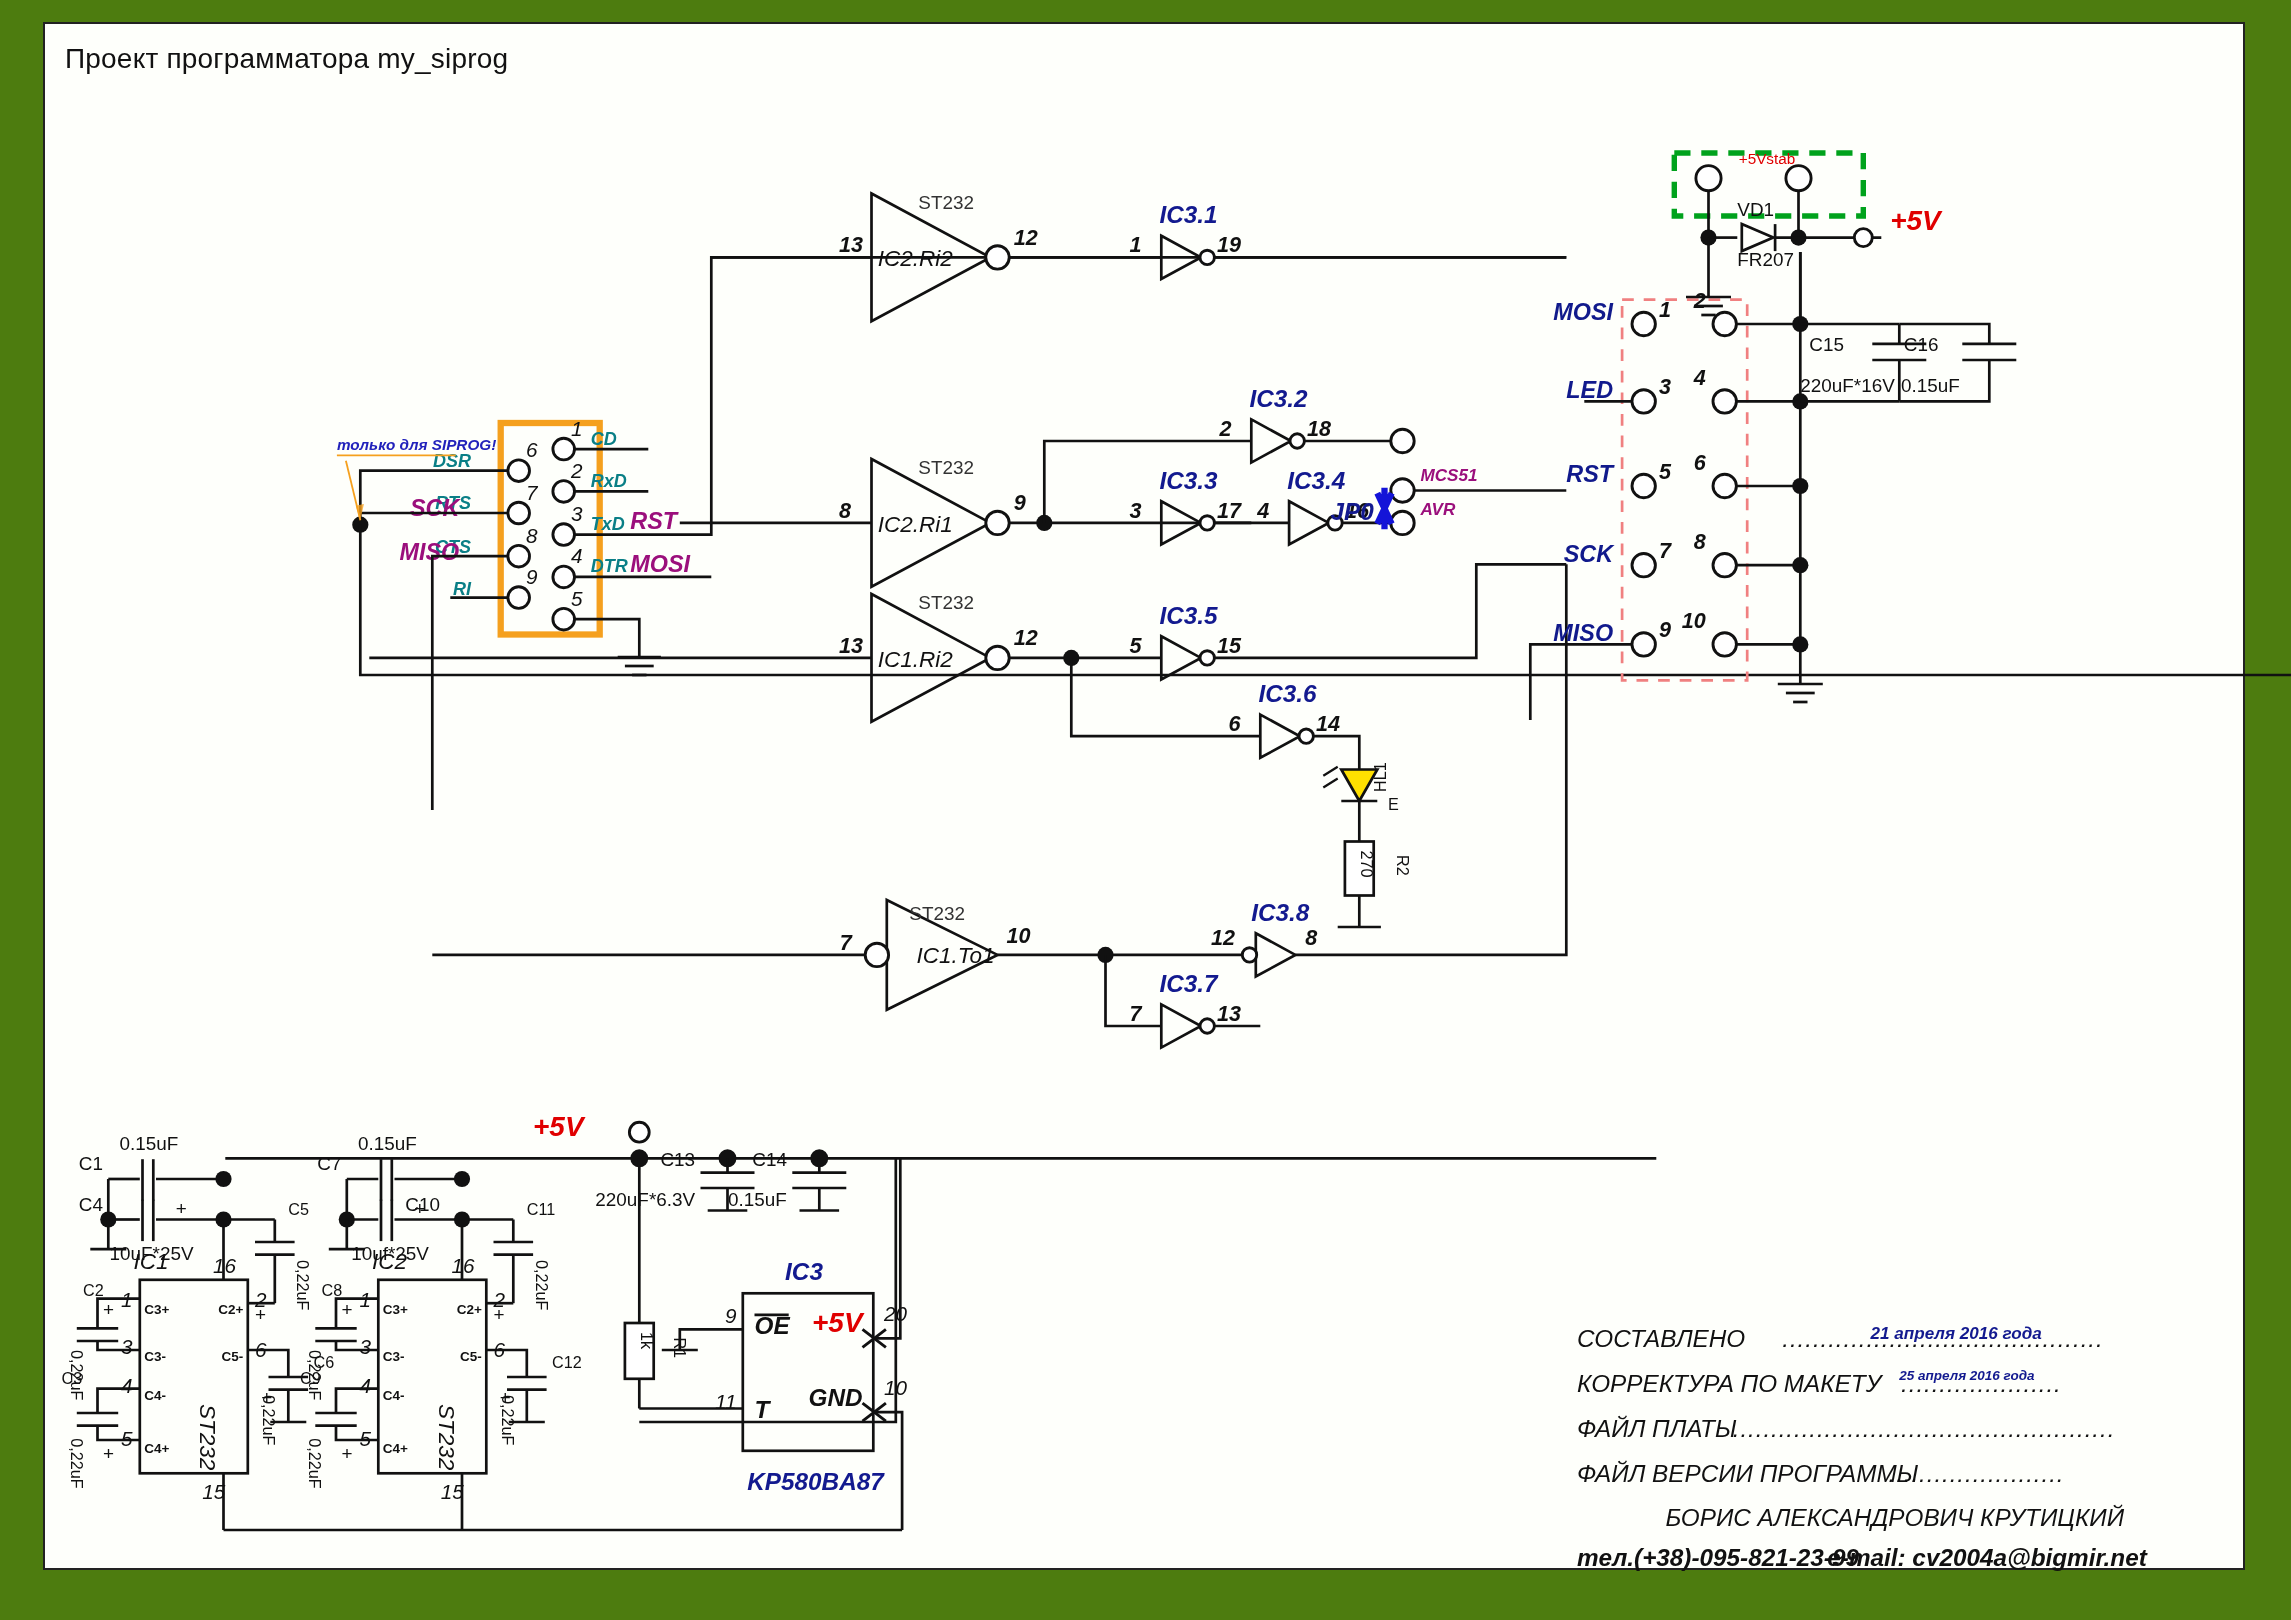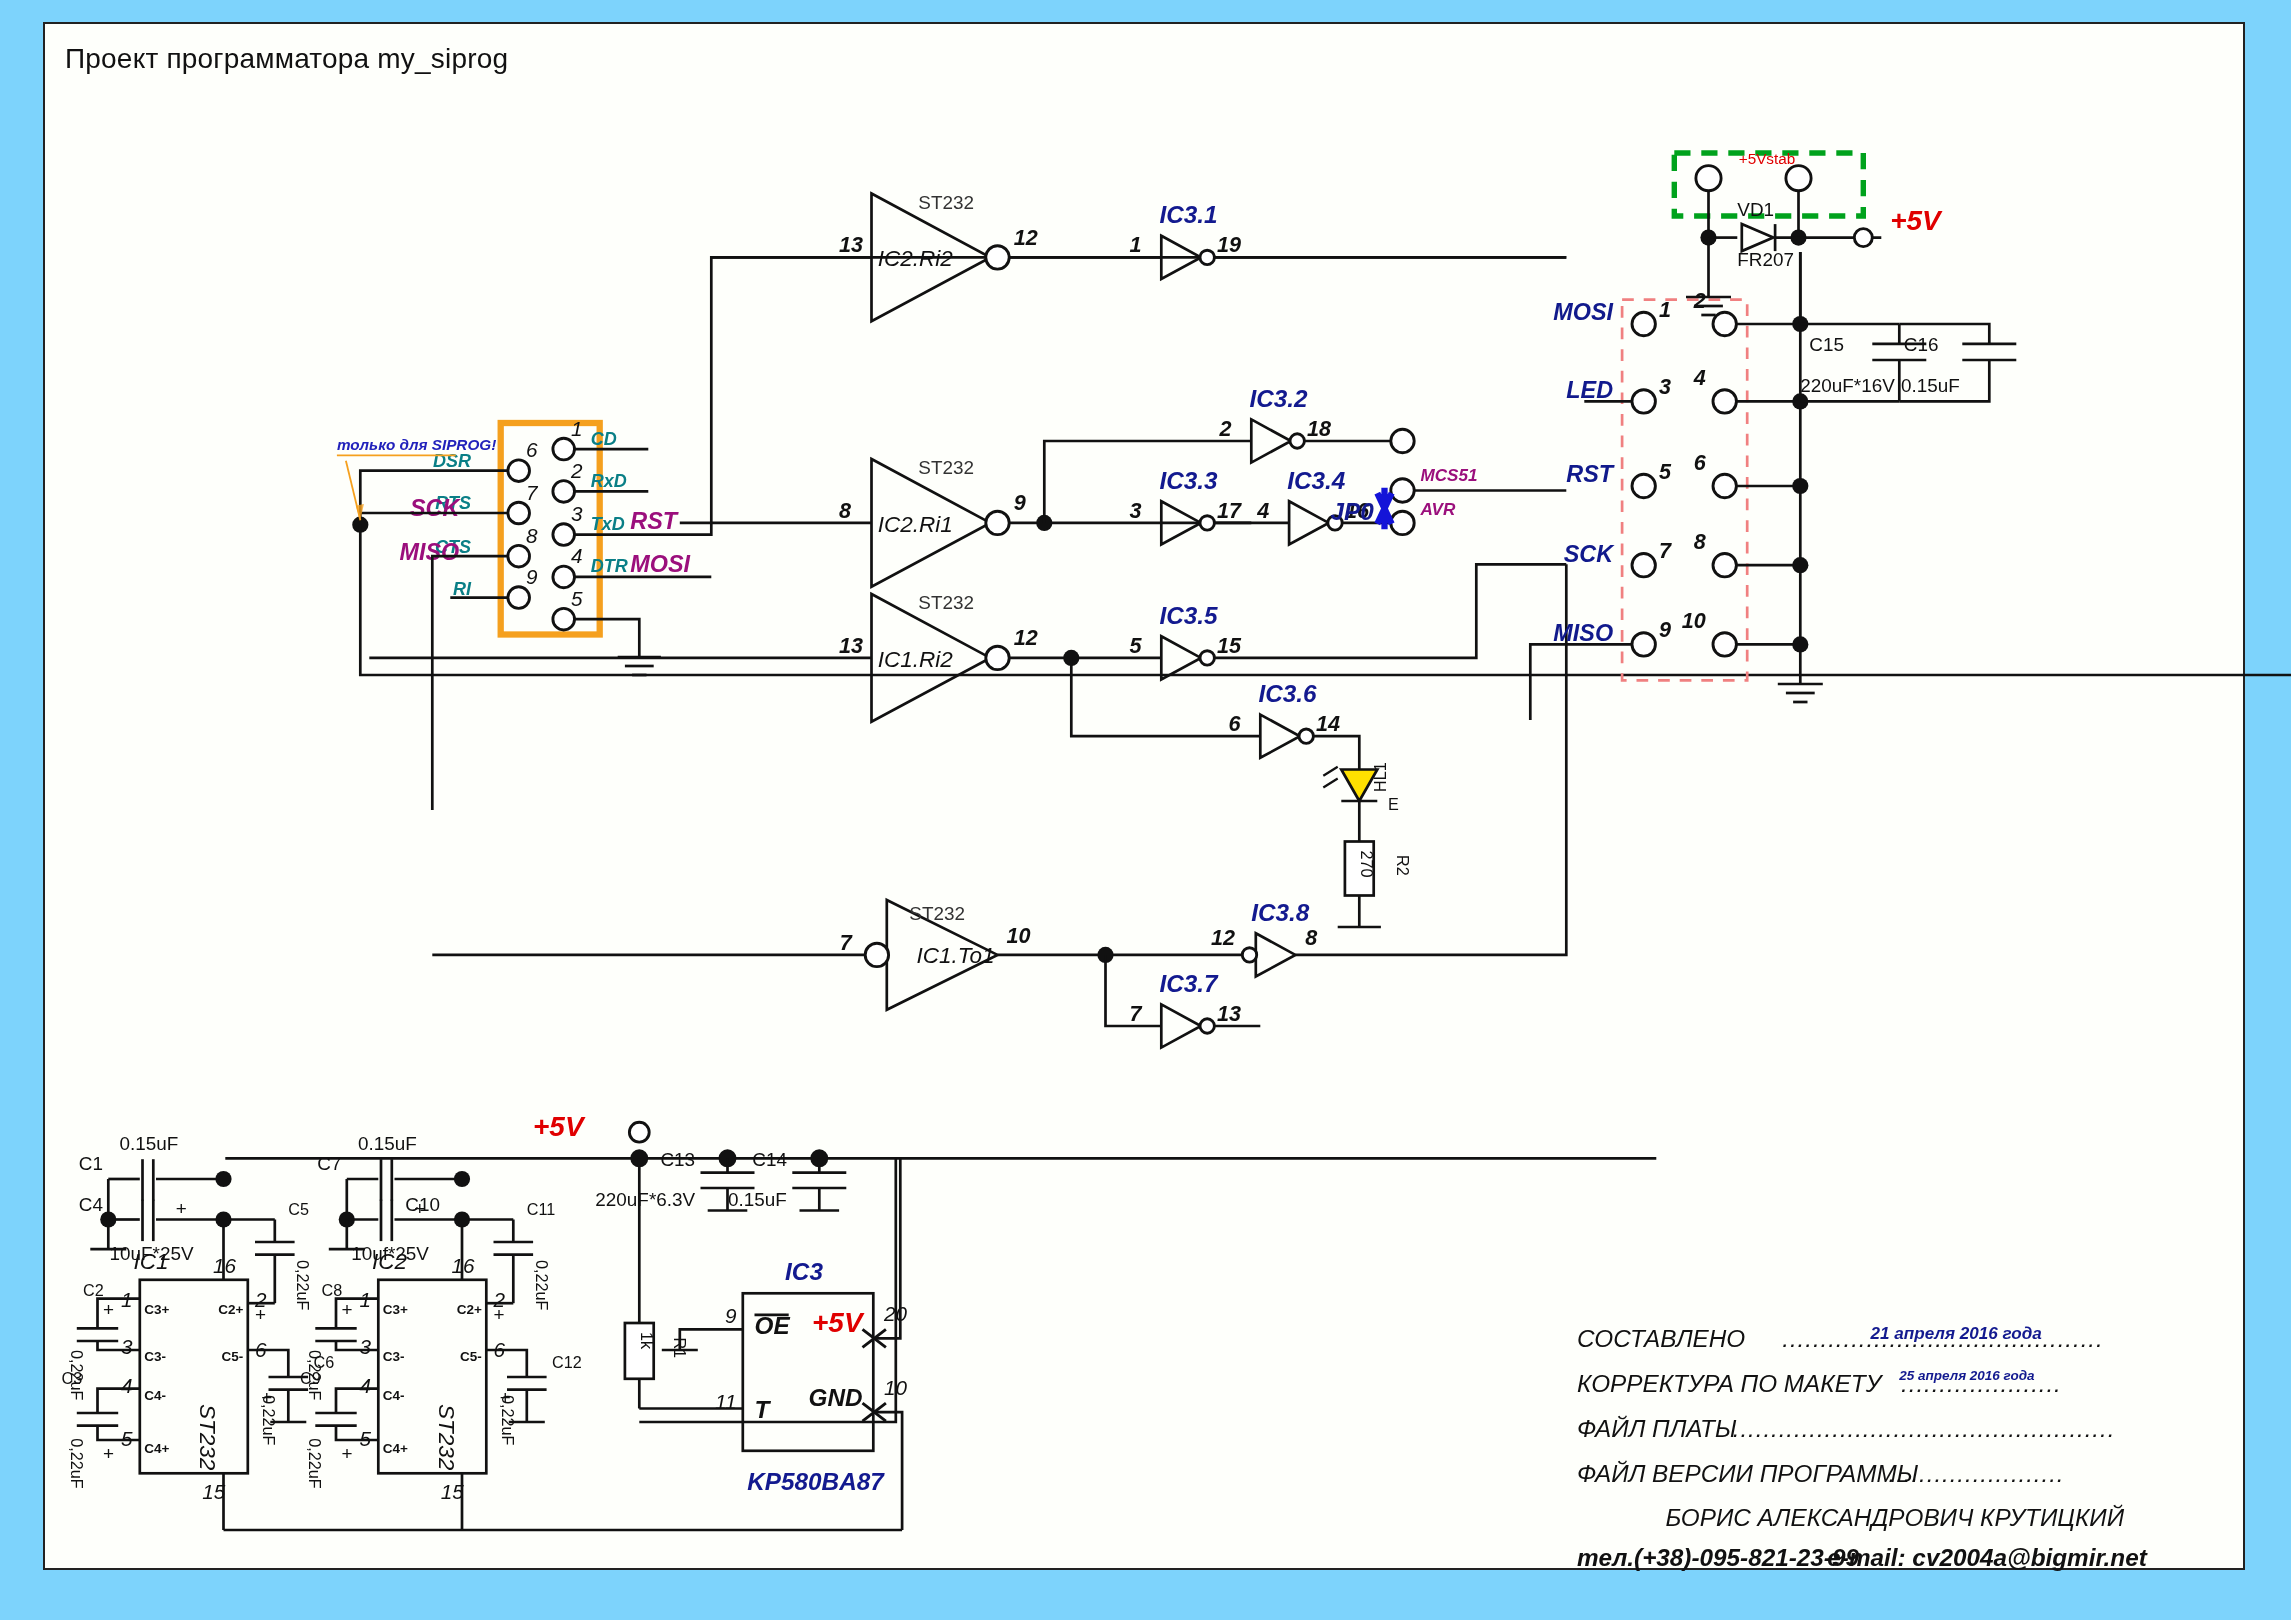--- a/index.html
+++ b/index.html
@@ -1,17 +1,17 @@
 <!DOCTYPE html>
 <html style="font-size:14.4px"><head>
 <meta charset="utf-8">
 <style>
   html,body{margin:0;padding:0;background:#ffffff;}
   body{font-family:"Liberation Sans",sans-serif;}
-  #page{position:relative;width:2292px;height:1620px;background:#7dd3fc;overflow:hidden;}
+  #page{position:relative;width:2292px;height:1620px;background:#4d7c0f;overflow:hidden;}
   #sheet{position:absolute;left:43px;top:21.6px;width:2202px;height:1548px;border:2.7px solid #222;background:#fefffb;box-sizing:border-box;}
   #title{position:absolute;left:65px;top:43px;font-size:28px;color:#111;letter-spacing:0.2px;}
   svg{position:absolute;left:0;top:0;width:2292px;height:1620px;}
   .wire{stroke:#111;stroke-width:3;fill:none;}
   .comp{stroke:#111;stroke-width:3;fill:#fff;}
   .compf{stroke:#111;stroke-width:3;fill:none;}
   .pin{stroke:#111;stroke-width:3.2;fill:#fff;}
   .dot{fill:#111;}
   .pn{font-family:"Liberation Sans",sans-serif;font-style:italic;font-weight:bold;fill:#111;font-size:24px;}
   .ic{font-family:"Liberation Sans",sans-serif;font-style:italic;font-weight:bold;fill:#131a8f;font-size:27px;}

